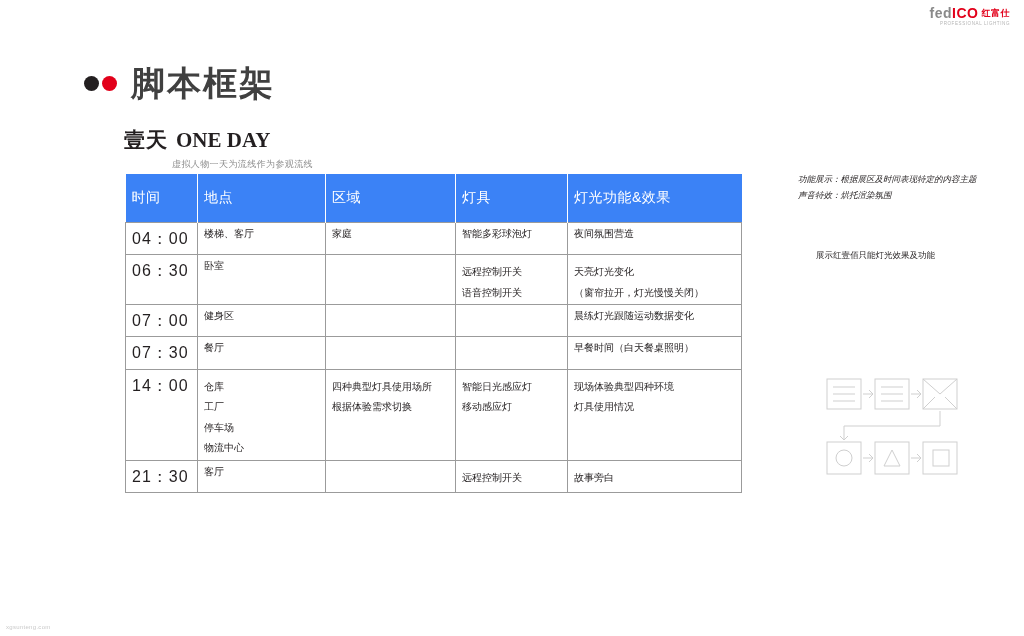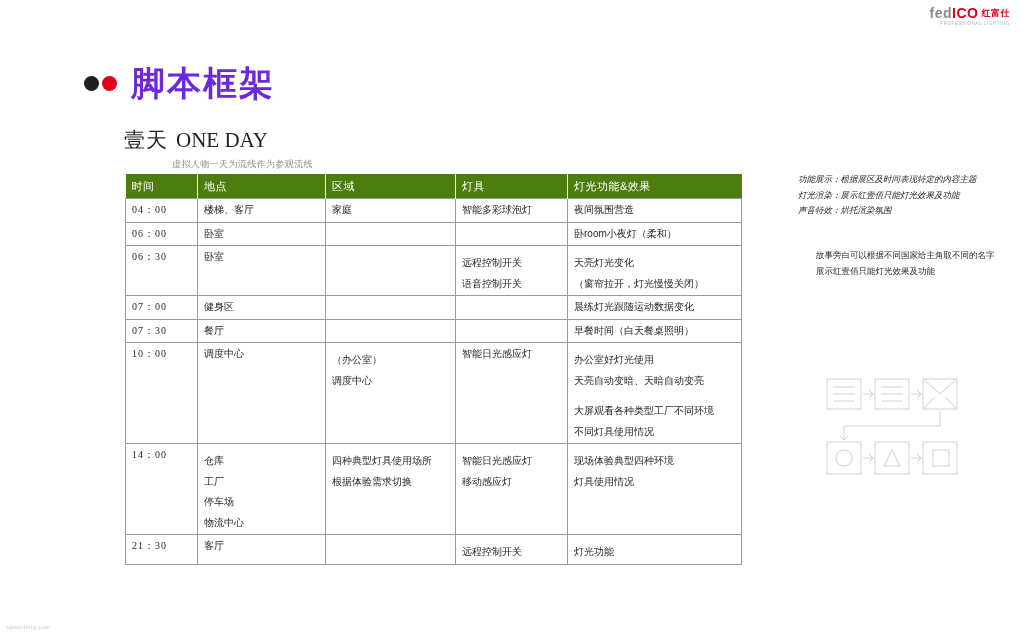--- a/index.html
+++ b/index.html
@@ -62,33 +62,34 @@
   .dot {
     width: 15px;
     height: 15px;
     border-radius: 50%;
     background: #231f20;
   }
   .dot.red { background: #e2001a; margin-left: 3px; }
   .main-title {
     font-size: 34px;
     font-weight: bold;
-    color: #6d28d9;
+    color: #404040;
     letter-spacing: 2px;
     line-height: 1;
   }
 
   
   .sub-title {
     position: absolute;
     left: 124px;
     top: 126px;
     font-size: 21px;
     color: #231f20;
     letter-spacing: 1px;
+    font-weight: bold;
   }
   .sub-title .en {
     font-family: "Liberation Serif", serif;
     letter-spacing: 0px;
     margin-left: 8px;
   }
   .sub-desc {
     position: absolute;
     left: 125px;
     top: 158px;
@@ -102,42 +103,42 @@
   .schedule {
     position: absolute;
     left: 125px;
     top: 174px;
     width: 616px;
     border-collapse: collapse;
     table-layout: fixed;
     font-size: 10px;
   }
   .schedule th {
-    background: #4d7c0f;
+    background: #3b82f6;
     color: #ffffff;
     font-weight: normal;
     text-align: left;
-    padding: 4px 6px;
+    padding: 15px 6px;
     height: 16px;
     border-right: 1px solid #ffffff;
-    font-size: 11px;
+    font-size: 14px;
     letter-spacing: .5px;
   }
   .schedule th:last-child { border-right: none; }
   .schedule td {
     border: 1px solid #9b9b9b;
     padding: 4px 6px;
     vertical-align: top;
     line-height: 1.45;
     color: #231f20;
   }
   .schedule td.time {
-    font-family: Liberation Serif, serif;
+    font-family: Liberation Sans, sans-serif;
     letter-spacing: 1px;
-    font-size: 10px;
+    font-size: 16px;
     white-space: nowrap;
   }
   .col-time   { width: 72px; }
   .col-place  { width: 128px; }
   .col-zone   { width: 130px; }
   .col-lamp   { width: 112px; }
   .col-effect { width: 174px; }
 
   .cell-line { display: block; margin-top: 6px; }
   .cell-gap { display: block; height: 10px; }
@@ -226,27 +227,20 @@
   </thead>
   <tbody id="schedule-body">
       <tr>
         <td class="time">04：00</td>
         <td>楼梯、客厅</td>
         <td>家庭</td>
         <td>智能多彩球泡灯</td>
         <td>夜间氛围营造</td>
       </tr>
       <tr>
-        <td class="time">06：00</td>
-        <td>卧室</td>
-        <td></td>
-        <td></td>
-        <td>卧room小夜灯（柔和）</td>
-      </tr>
-      <tr>
         <td class="time">06：30</td>
         <td>卧室</td>
         <td></td>
         <td>
           <span class="cell-line">远程控制开关</span>
           <span class="cell-line">语音控制开关</span>
         </td>
         <td>
           <span class="cell-line">天亮灯光变化</span>
           <span class="cell-line">（窗帘拉开，灯光慢慢关闭）</span>
@@ -258,36 +252,20 @@
         <td></td>
         <td></td>
         <td>晨练灯光跟随运动数据变化</td>
       </tr>
       <tr>
         <td class="time">07：30</td>
         <td>餐厅</td>
         <td></td>
         <td></td>
         <td>早餐时间（白天餐桌照明）</td>
-      </tr>
-      <tr>
-        <td class="time">10：00</td>
-        <td>调度中心</td>
-        <td>
-          <span class="cell-line">（办公室）</span>
-          <span class="cell-line">调度中心</span>
-        </td>
-        <td>智能日光感应灯</td>
-        <td>
-          <span class="cell-line">办公室好灯光使用</span>
-          <span class="cell-line">天亮自动变暗、天暗自动变亮</span>
-          <span class="cell-gap"></span>
-          <span class="cell-line">大屏观看各种类型工厂不同环境</span>
-          <span class="cell-line">不同灯具使用情况</span>
-        </td>
       </tr>
       <tr>
         <td class="time">14：00</td>
         <td>
           <span class="cell-line">仓库</span>
           <span class="cell-line">工厂</span>
           <span class="cell-line">停车场</span>
           <span class="cell-line">物流中心</span>
         </td>
         <td>
@@ -304,34 +282,32 @@
         </td>
       </tr>
       <tr>
         <td class="time">21：30</td>
         <td>客厅</td>
         <td></td>
         <td>
           <span class="cell-line">远程控制开关</span>
         </td>
         <td>
-          <span class="cell-line">灯光功能</span>
+          <span class="cell-line">故事旁白</span>
         </td>
       </tr>
     </tbody>
 </table>
 
 <div class="notes">
   <div class="row"><span class="label">功能展示：</span><span>根据展区及时间表现特定的内容主题</span></div>
-  <div class="row"><span class="label">灯光渲染：</span><span>展示红壹佰只能灯光效果及功能</span></div>
   <div class="row"><span class="label">声音特效：</span><span>烘托渲染氛围</span></div>
 </div>
 
 <div class="note-2">
-  <div>故事旁白可以根据不同国家给主角取不同的名字</div>
   <div>展示红壹佰只能灯光效果及功能</div>
 </div>
 
 <div class="diagram">
   <svg width="150" height="120" viewBox="0 0 150 120" fill="none" stroke="#cfcfcf" stroke-width="1">
 
     <rect x="1" y="1" width="34" height="30"></rect>
     <line x1="7" y1="9" x2="29" y2="9"></line>
     <line x1="7" y1="16" x2="29" y2="16"></line>
     <line x1="7" y1="23" x2="29" y2="23"></line>

